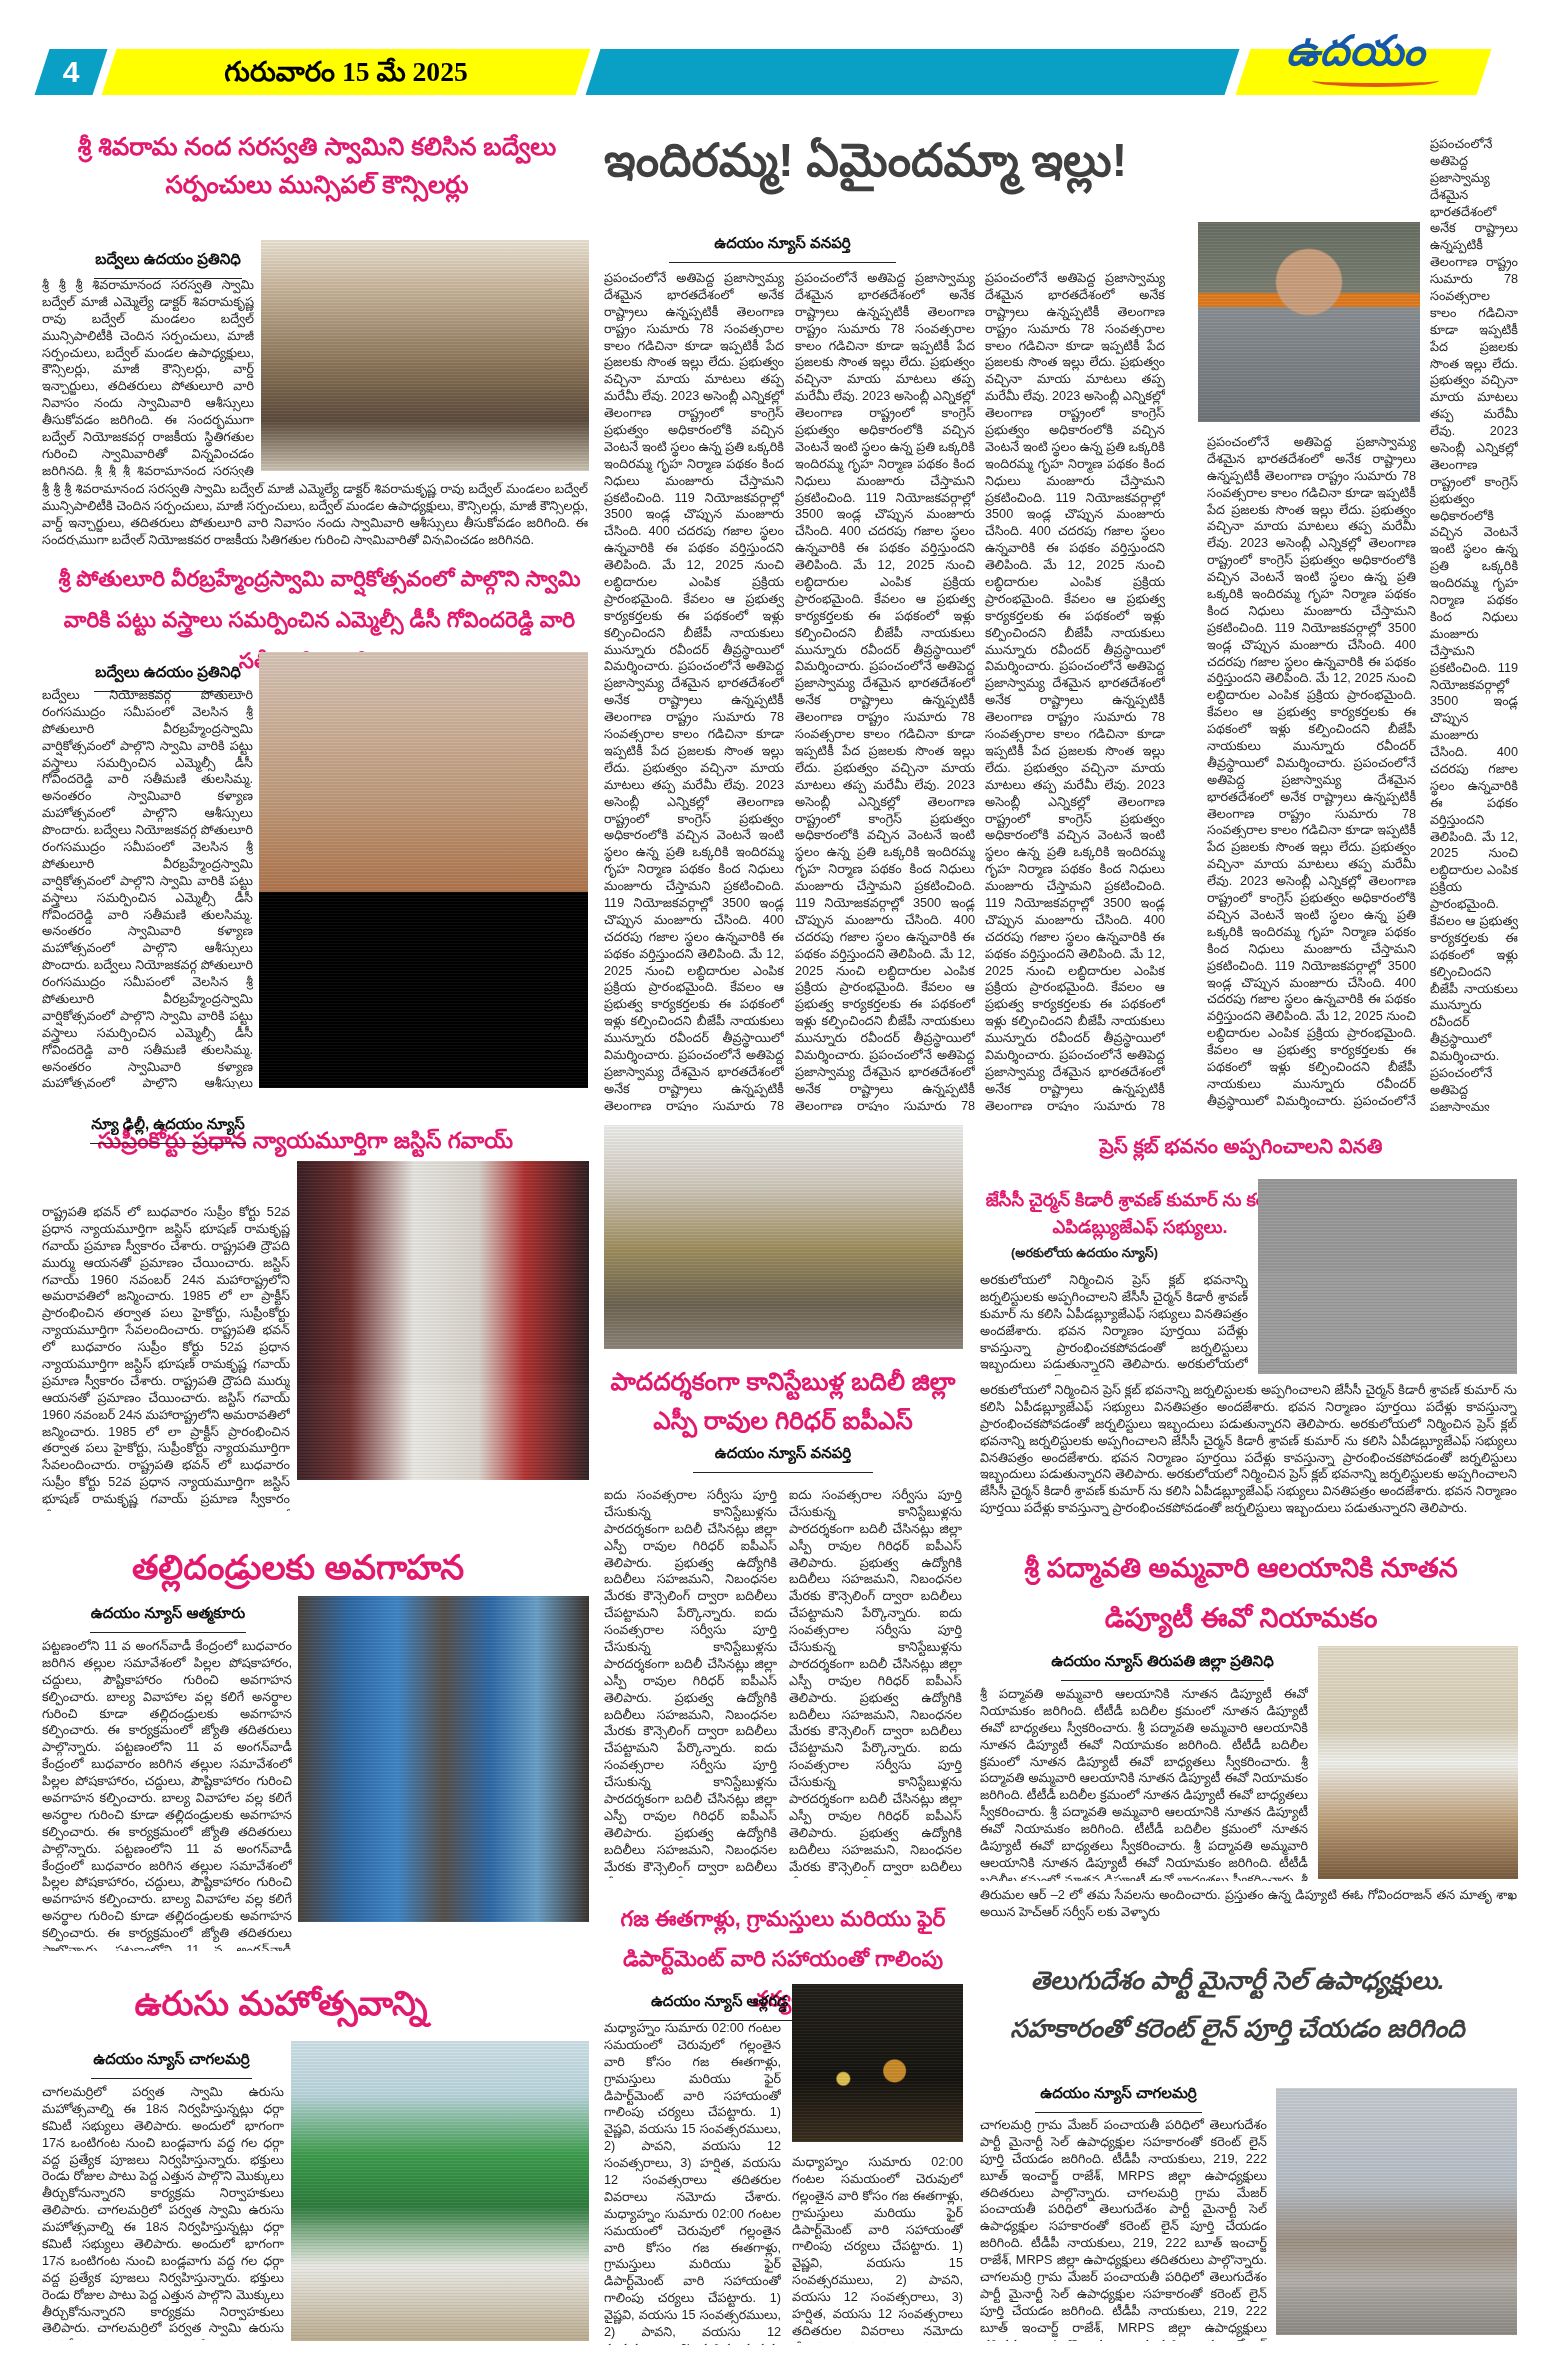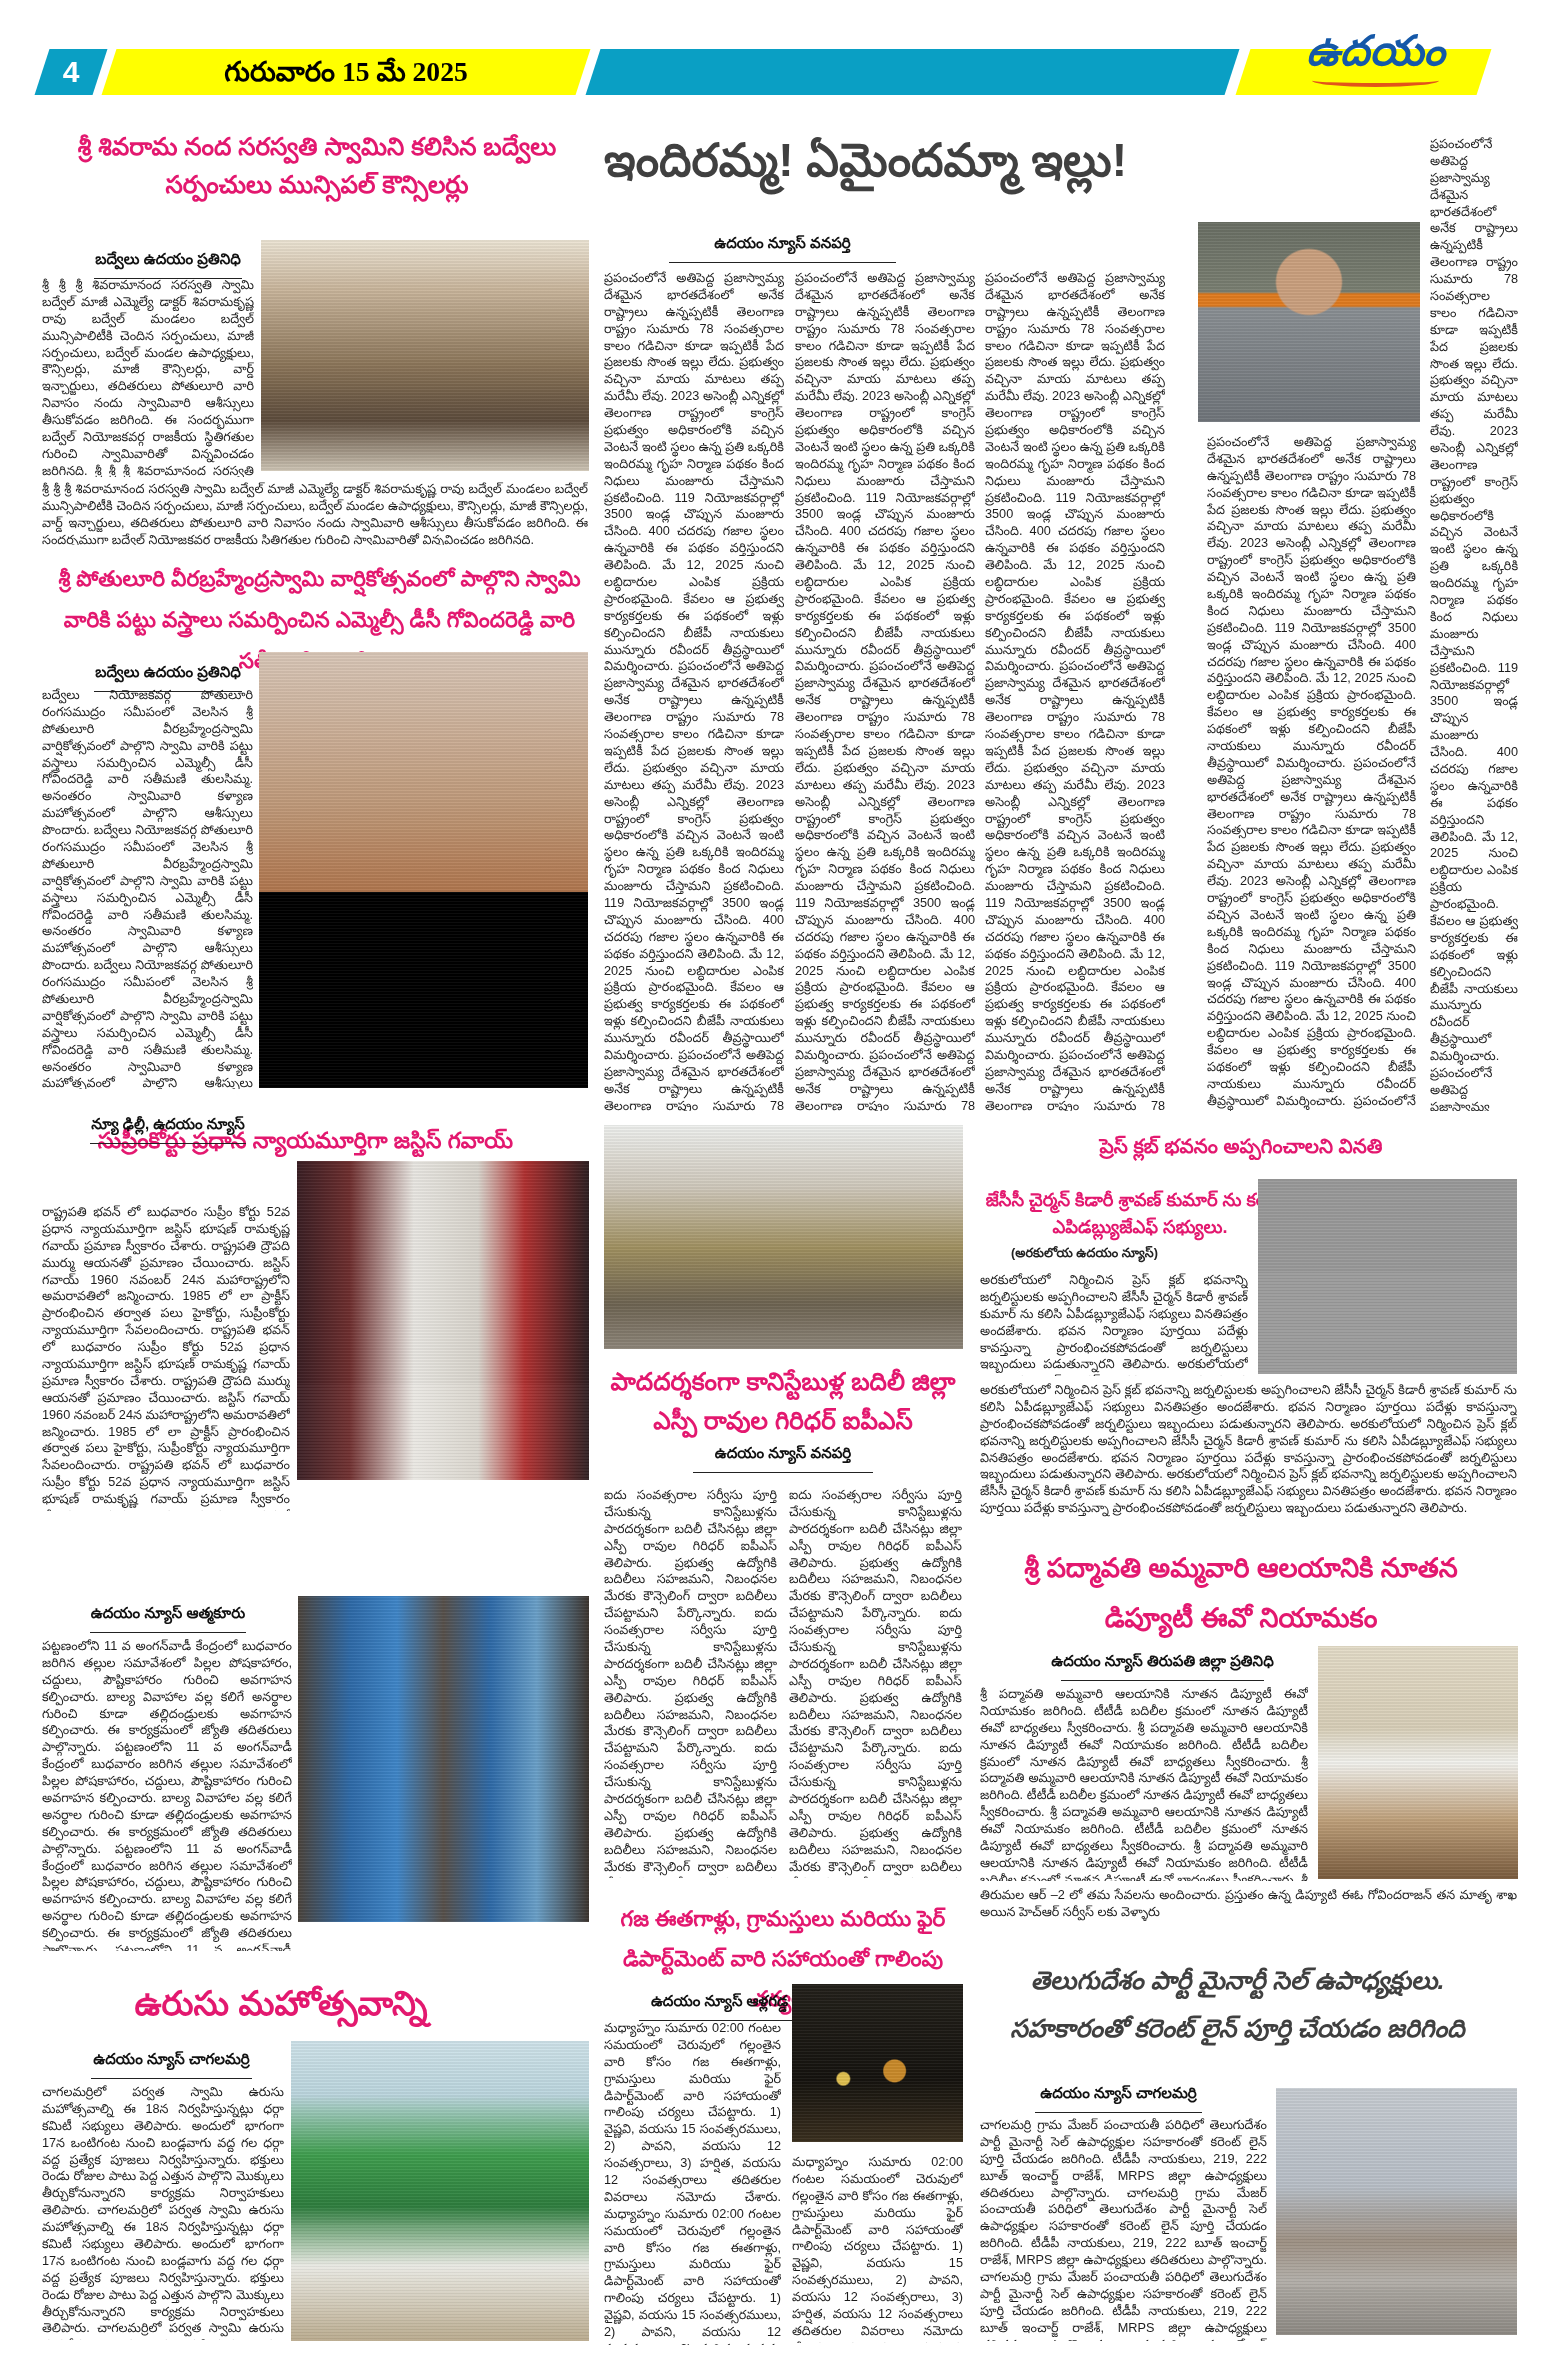--- a/index.html
+++ b/index.html
@@ -7,21 +7,21 @@
         font-family:"Liberation Sans",sans-serif;}
   
   .band-seg{position:absolute;height:46px;transform:skewX(-18deg);}
   .band-blue{background:#0a9fc4;}
   .band-yellow{background:#ffff00;}
   .band-num{position:absolute;width:100%;text-align:center;transform:skewX(18deg);
             font-size:30px;font-weight:700;color:#ffffff;line-height:46px;}
   .band-date{position:absolute;width:100%;text-align:center;transform:skewX(18deg);
              font-size:27.6px;font-weight:700;color:#000;line-height:46px;
              font-family:"Liberation Serif",serif;}
-  .brand{position:absolute;left:1286px;top:30px;width:179px;text-align:center;
+  .brand{position:absolute;left:1286px;top:30px;width:179px;
          font-weight:800;font-style:italic;font-size:42px;color:#1558a8;line-height:1;}
   .brand-swoosh{display:block;width:127px;height:9px;margin:1.5px auto 0;
                 border-bottom:4.5px solid #e2541a;border-radius:0 0 100% 100%;}
   
   .hl{position:absolute;font-weight:700;text-align:center;color:#e3186f;line-height:1.55;}
   .hl-black{color:#404040;}
   .byline{position:absolute;font-size:15px;font-weight:700;color:#111;text-align:center;}
   .byline::after{content:"";display:block;width:80%;height:1.5px;background:#222;margin:6.7px auto 0;}
   .subhead{position:absolute;font-size:18px;font-weight:700;color:#e3186f;text-align:center;line-height:1.5;}
   .dateline{position:absolute;font-size:12.7px;font-weight:700;color:#222;text-align:center;}
@@ -74,20 +74,21 @@
   <div class="hl" style="left:52px;top:558px;width:535px;font-size:21.6px;line-height:1.9;">శ్రీ పోతులూరి వీరబ్రహ్మేంద్రస్వామి వార్షికోత్సవంలో పాల్గొని స్వామి వారికి పట్టు వస్త్రాలు సమర్పించిన ఎమ్మెల్సీ డీసీ గోవిందరెడ్డి వారి సతీమణి తులసిమ్మ</div>
   <div class="byline" style="left:75px;top:663px;width:186px;">బద్వేలు ఉదయం ప్రతినిధి</div>
   <div class="photo photo-l2" style="left:259px;top:652px;width:329px;height:436px;"></div>
   <div class="body" style="left:42px;top:687px;width:211px;height:402px;">బద్వేలు నియోజకవర్గ పోతులూరి రంగసముద్రం సమీపంలో వెలసిన శ్రీ పోతులూరి వీరబ్రహ్మేంద్రస్వామి వార్షికోత్సవంలో పాల్గొని స్వామి వారికి పట్టు వస్త్రాలు సమర్పించిన ఎమ్మెల్సీ డీసీ గోవిందరెడ్డి వారి సతీమణి తులసిమ్మ. అనంతరం స్వామివారి కళ్యాణ మహోత్సవంలో పాల్గొని ఆశీస్సులు పొందారు. బద్వేలు నియోజకవర్గ పోతులూరి రంగసముద్రం సమీపంలో వెలసిన శ్రీ పోతులూరి వీరబ్రహ్మేంద్రస్వామి వార్షికోత్సవంలో పాల్గొని స్వామి వారికి పట్టు వస్త్రాలు సమర్పించిన ఎమ్మెల్సీ డీసీ గోవిందరెడ్డి వారి సతీమణి తులసిమ్మ. అనంతరం స్వామివారి కళ్యాణ మహోత్సవంలో పాల్గొని ఆశీస్సులు పొందారు. బద్వేలు నియోజకవర్గ పోతులూరి రంగసముద్రం సమీపంలో వెలసిన శ్రీ పోతులూరి వీరబ్రహ్మేంద్రస్వామి వార్షికోత్సవంలో పాల్గొని స్వామి వారికి పట్టు వస్త్రాలు సమర్పించిన ఎమ్మెల్సీ డీసీ గోవిందరెడ్డి వారి సతీమణి తులసిమ్మ. అనంతరం స్వామివారి కళ్యాణ మహోత్సవంలో పాల్గొని ఆశీస్సులు పొందారు. బద్వేలు నియోజకవర్గ పోతులూరి రంగసముద్రం సమీపంలో వెలసిన శ్రీ పోతులూరి వీరబ్రహ్మేంద్రస్వామి వార్షికోత్సవంలో పాల్గొని స్వామి వారికి పట్టు వస్త్రాలు సమర్పించిన ఎమ్మెల్సీ డీసీ గోవిందరెడ్డి వారి సతీమణి తులసిమ్మ. అనంతరం స్వామివారి కళ్యాణ మహోత్సవంలో పాల్గొని ఆశీస్సులు పొందారు.</div>
 
   <div class="hl" style="left:67px;top:1124px;width:477px;font-size:22.4px;">సుప్రీంకోర్టు ప్రధాన న్యాయమూర్తిగా జస్టిస్ గవాయ్</div>
   <div class="byline" style="left:71px;top:1115px;width:194px;">న్యూ ఢిల్లీ, ఉదయం న్యూస్</div>
   <div class="photo photo-l3" style="left:297px;top:1161px;width:292px;height:319px;"></div>
   <div class="body" style="left:42px;top:1204px;width:248px;height:307px;">రాష్ట్రపతి భవన్ లో బుధవారం సుప్రీం కోర్టు 52వ ప్రధాన న్యాయమూర్తిగా జస్టిస్ భూషణ్ రామకృష్ణ గవాయ్ ప్రమాణ స్వీకారం చేశారు. రాష్ట్రపతి ద్రౌపది ముర్ము ఆయనతో ప్రమాణం చేయించారు. జస్టిస్ గవాయ్ 1960 నవంబర్ 24న మహారాష్ట్రలోని అమరావతిలో జన్మించారు. 1985 లో లా ప్రాక్టీస్ ప్రారంభించిన తర్వాత పలు హైకోర్టు, సుప్రీంకోర్టు న్యాయమూర్తిగా సేవలందించారు. రాష్ట్రపతి భవన్ లో బుధవారం సుప్రీం కోర్టు 52వ ప్రధాన న్యాయమూర్తిగా జస్టిస్ భూషణ్ రామకృష్ణ గవాయ్ ప్రమాణ స్వీకారం చేశారు. రాష్ట్రపతి ద్రౌపది ముర్ము ఆయనతో ప్రమాణం చేయించారు. జస్టిస్ గవాయ్ 1960 నవంబర్ 24న మహారాష్ట్రలోని అమరావతిలో జన్మించారు. 1985 లో లా ప్రాక్టీస్ ప్రారంభించిన తర్వాత పలు హైకోర్టు, సుప్రీంకోర్టు న్యాయమూర్తిగా సేవలందించారు. రాష్ట్రపతి భవన్ లో బుధవారం సుప్రీం కోర్టు 52వ ప్రధాన న్యాయమూర్తిగా జస్టిస్ భూషణ్ రామకృష్ణ గవాయ్ ప్రమాణ స్వీకారం చేశారు. రాష్ట్రపతి ద్రౌపది ముర్ము ఆయనతో ప్రమాణం చేయించారు. జస్టిస్ గవాయ్ 1960 నవంబర్ 24న మహారాష్ట్రలోని అమరావతిలో జన్మించారు. 1985 లో లా ప్రాక్టీస్ ప్రారంభించిన తర్వాత పలు హైకోర్టు, సుప్రీంకోర్టు న్యాయమూర్తిగా సేవలందించారు.</div>
 
+  <div class="hl" style="left:52px;top:1541px;width:492px;font-size:34px;">తల్లిదండ్రులకు అవగాహన</div>
   <div class="byline" style="left:71px;top:1604px;width:194px;">ఉదయం న్యూస్ ఆత్మకూరు</div>
   <div class="photo photo-l4" style="left:298px;top:1596px;width:291px;height:326px;"></div>
   <div class="body" style="left:42px;top:1638px;width:250px;height:313px;">పట్టణంలోని 11 వ అంగన్‌వాడీ కేంద్రంలో బుధవారం జరిగిన తల్లుల సమావేశంలో పిల్లల పోషకాహారం, చద్దులు, పౌష్టికాహారం గురించి అవగాహన కల్పించారు. బాల్య వివాహాల వల్ల కలిగే అనర్థాల గురించి కూడా తల్లిదండ్రులకు అవగాహన కల్పించారు. ఈ కార్యక్రమంలో జ్యోతి తదితరులు పాల్గొన్నారు. పట్టణంలోని 11 వ అంగన్‌వాడీ కేంద్రంలో బుధవారం జరిగిన తల్లుల సమావేశంలో పిల్లల పోషకాహారం, చద్దులు, పౌష్టికాహారం గురించి అవగాహన కల్పించారు. బాల్య వివాహాల వల్ల కలిగే అనర్థాల గురించి కూడా తల్లిదండ్రులకు అవగాహన కల్పించారు. ఈ కార్యక్రమంలో జ్యోతి తదితరులు పాల్గొన్నారు. పట్టణంలోని 11 వ అంగన్‌వాడీ కేంద్రంలో బుధవారం జరిగిన తల్లుల సమావేశంలో పిల్లల పోషకాహారం, చద్దులు, పౌష్టికాహారం గురించి అవగాహన కల్పించారు. బాల్య వివాహాల వల్ల కలిగే అనర్థాల గురించి కూడా తల్లిదండ్రులకు అవగాహన కల్పించారు. ఈ కార్యక్రమంలో జ్యోతి తదితరులు పాల్గొన్నారు. పట్టణంలోని 11 వ అంగన్‌వాడీ కేంద్రంలో బుధవారం జరిగిన తల్లుల సమావేశంలో పిల్లల పోషకాహారం, చద్దులు, పౌష్టికాహారం గురించి అవగాహన కల్పించారు. బాల్య వివాహాల వల్ల కలిగే అనర్థాల గురించి కూడా తల్లిదండ్రులకు అవగాహన కల్పించారు. ఈ కార్యక్రమంలో జ్యోతి తదితరులు పాల్గొన్నారు.</div>
 
   <div class="hl" style="left:48px;top:1977px;width:466px;font-size:34px;">ఉరుసు మహోత్సవాన్ని</div>
   <div class="byline" style="left:71px;top:2050px;width:201px;">ఉదయం న్యూస్ చాగలమర్రి</div>
   <div class="photo photo-l5" style="left:291px;top:2041px;width:298px;height:300px;"></div>
   <div class="body" style="left:42px;top:2084px;width:242px;height:256px;">చాగలమర్రిలో పర్వత స్వామి ఉరుసు మహోత్సవాల్ని ఈ 18న నిర్వహిస్తున్నట్లు ధర్గా కమిటీ సభ్యులు తెలిపారు. అందులో భాగంగా 17న ఒంటిగంట నుంచి బండ్లవాగు వద్ద గల ధర్గా వద్ద ప్రత్యేక పూజలు నిర్వహిస్తున్నారు. భక్తులు రెండు రోజుల పాటు పెద్ద ఎత్తున పాల్గొని మొక్కులు తీర్చుకోనున్నారని కార్యక్రమ నిర్వాహకులు తెలిపారు. చాగలమర్రిలో పర్వత స్వామి ఉరుసు మహోత్సవాల్ని ఈ 18న నిర్వహిస్తున్నట్లు ధర్గా కమిటీ సభ్యులు తెలిపారు. అందులో భాగంగా 17న ఒంటిగంట నుంచి బండ్లవాగు వద్ద గల ధర్గా వద్ద ప్రత్యేక పూజలు నిర్వహిస్తున్నారు. భక్తులు రెండు రోజుల పాటు పెద్ద ఎత్తున పాల్గొని మొక్కులు తీర్చుకోనున్నారని కార్యక్రమ నిర్వాహకులు తెలిపారు. చాగలమర్రిలో పర్వత స్వామి ఉరుసు మహోత్సవాల్ని ఈ 18న నిర్వహిస్తున్నట్లు ధర్గా కమిటీ సభ్యులు తెలిపారు. అందులో భాగంగా 17న ఒంటిగంట నుంచి బండ్లవాగు వద్ద గల ధర్గా వద్ద ప్రత్యేక పూజలు నిర్వహిస్తున్నారు. భక్తులు రెండు రోజుల పాటు పెద్ద ఎత్తున పాల్గొని మొక్కులు తీర్చుకోనున్నారని కార్యక్రమ నిర్వాహకులు తెలిపారు.</div>
 
   <div class="hl hl-black" style="left:604px;top:133px;width:857px;font-size:46px;text-align:left;line-height:1.2;font-weight:800;">ఇందిరమ్మ! ఏమైందమ్మా ఇల్లు!</div>

